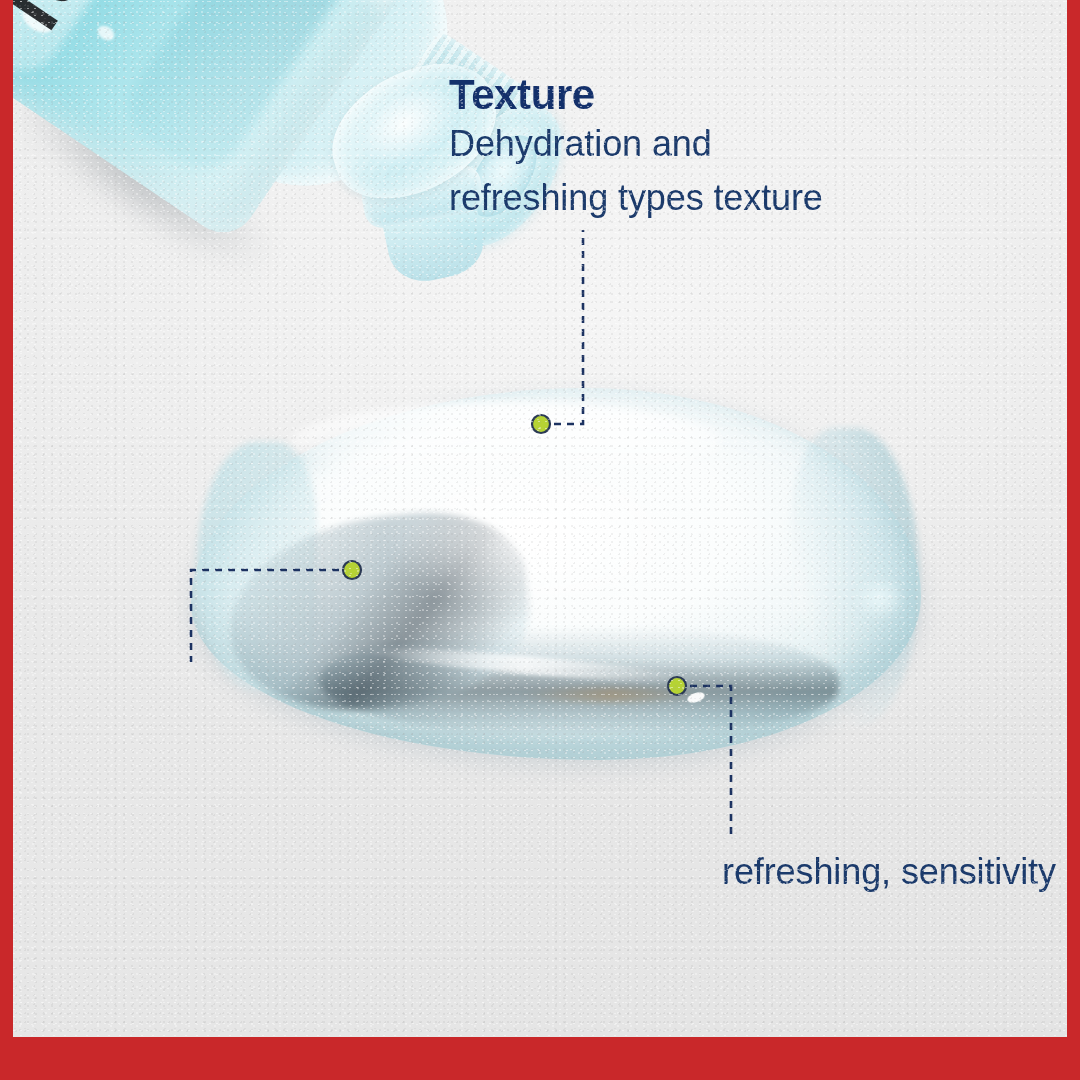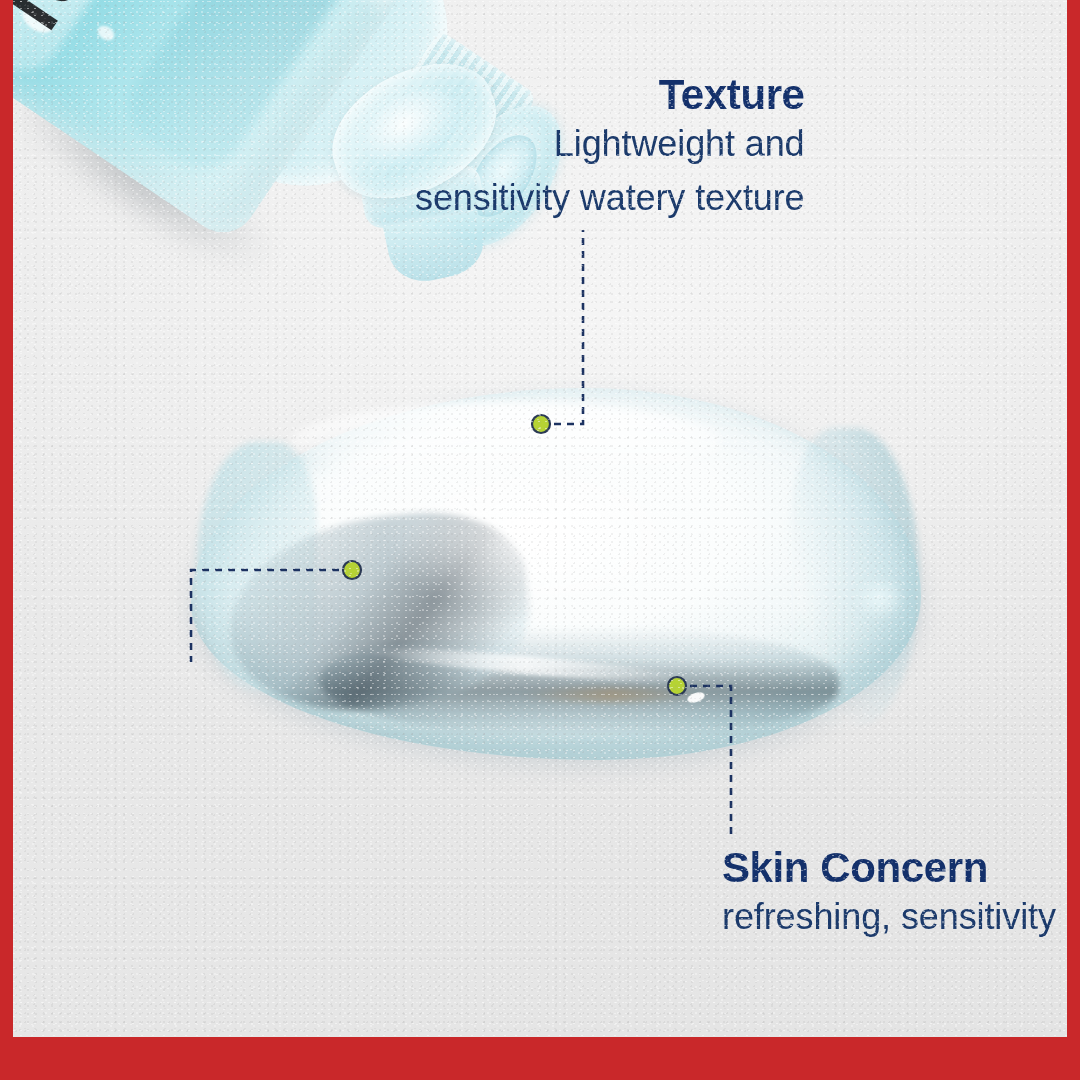--- a/index.html
+++ b/index.html
@@ -225,21 +225,21 @@
   .c-title{
     font-size:42px;font-weight:700;color:#13306b;letter-spacing:-.4px;
     line-height:1.08;white-space:nowrap;
   }
   .c-desc{
     font-size:36px;font-weight:400;color:#1b3a6b;line-height:1.5;
     letter-spacing:-.1px;
   }
   .c-desc div{white-space:nowrap;}
 
-  #callout-texture{left:402px;top:72px;text-align:right;}
+  #callout-texture{left:436px;top:72px;}
   #callout-skin-type{left:57px;top:662px;}
   #callout-skin-concern{left:709px;top:845px;}
 
   
   #leaders{position:absolute;inset:0;width:1054px;height:1037px;pointer-events:none;}
   .lead-line{fill:none;stroke:#1c3261;stroke-width:2.6;stroke-dasharray:7 6;}
   .lead-dot{fill:#b6d334;stroke:#2b3a55;stroke-width:2.2;}
 </style>
 </head>
 <body>
@@ -300,29 +300,28 @@
       <path class="lead-line" d="M 664,686 L 718,686 L 718,840"></path>
 
       <circle class="lead-dot" cx="528" cy="424" r="9"></circle>
       <circle class="lead-dot" cx="339" cy="570" r="9"></circle>
       <circle class="lead-dot" cx="664" cy="686" r="9"></circle>
     </svg>
 
     <div class="callout" id="callout-texture">
       <div class="c-title">Texture</div>
       <div class="c-desc">
-        <div>Lightweight and</div>
-        <div>sensitivity watery texture</div>
+        <div>Dehydration and</div>
+        <div>refreshing types texture</div>
       </div>
     </div>
 
     <div class="callout" id="callout-skin-type">
     </div>
 
     <div class="callout" id="callout-skin-concern">
-      <div class="c-title">Skin Concern</div>
       <div class="c-desc">
         <div>refreshing, sensitivity</div>
       </div>
     </div>
 
   </div>
 </div>
 
 </body></html>

